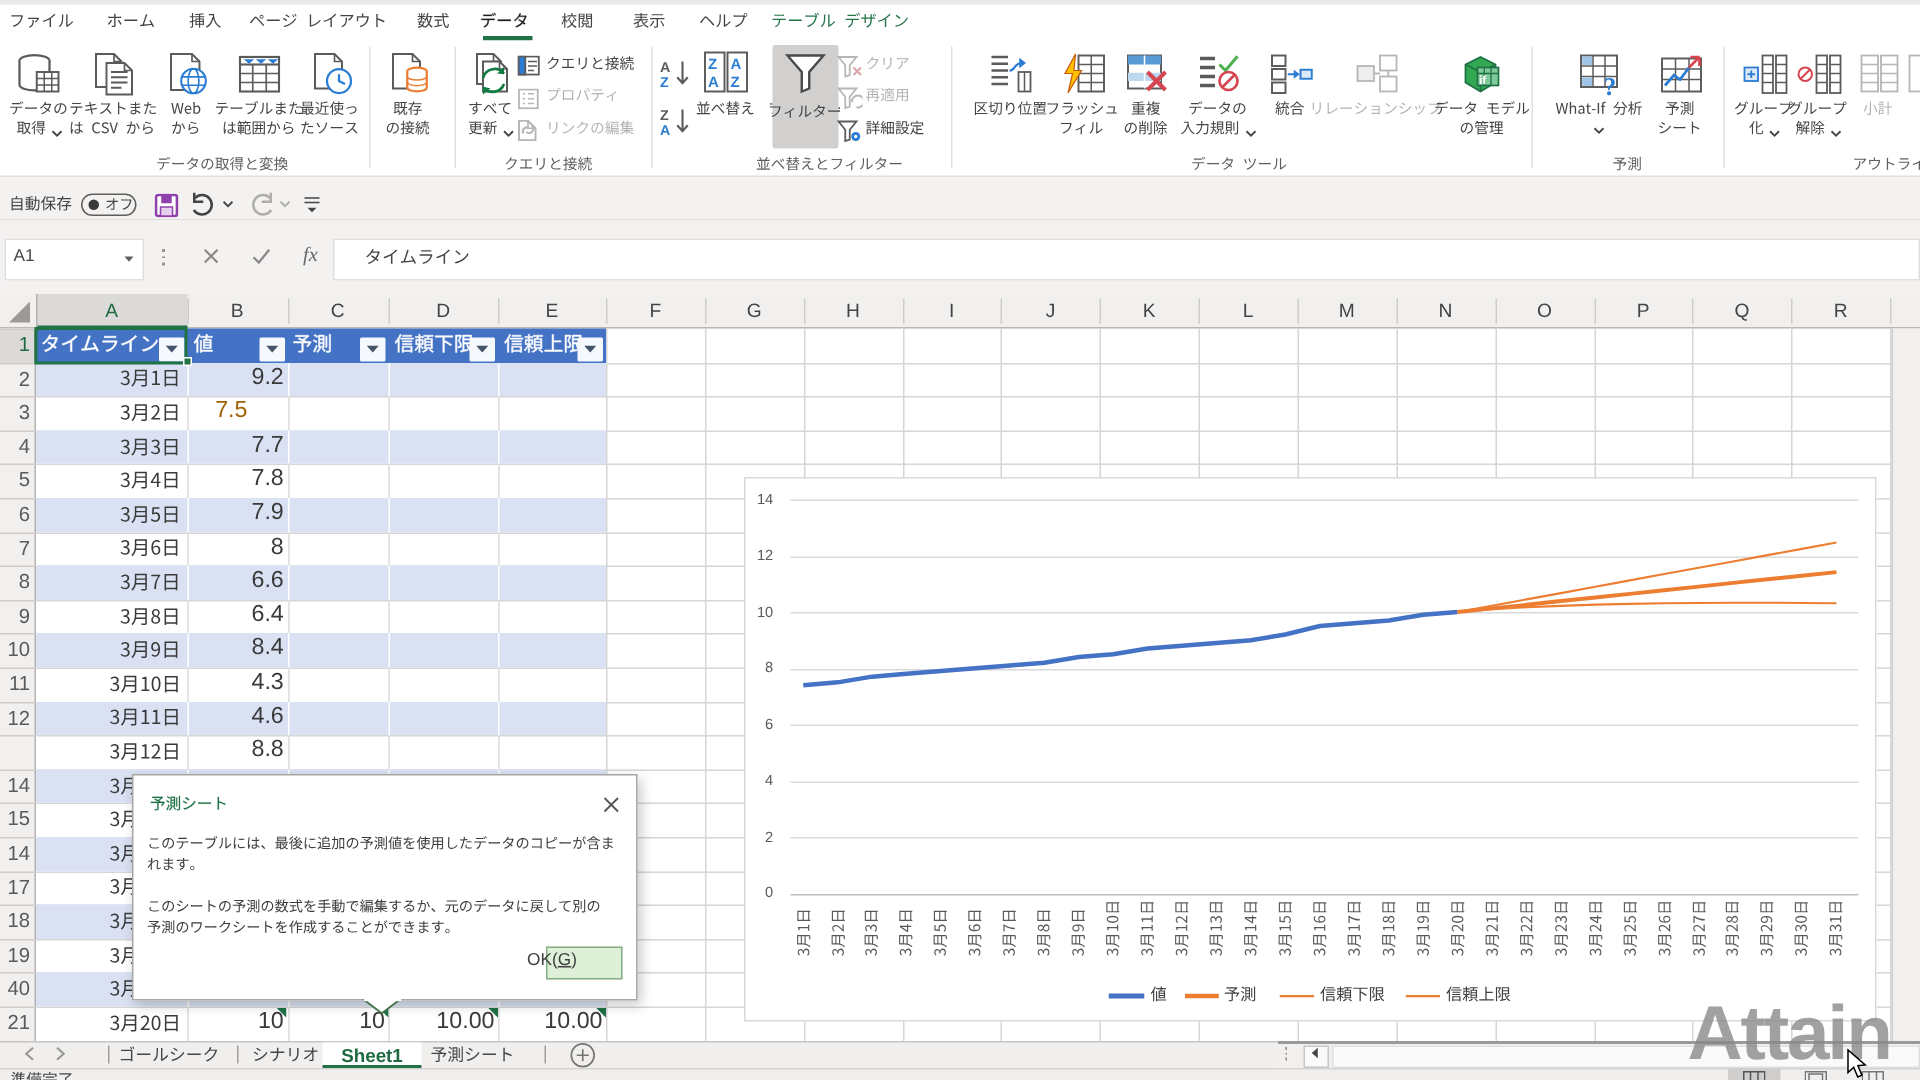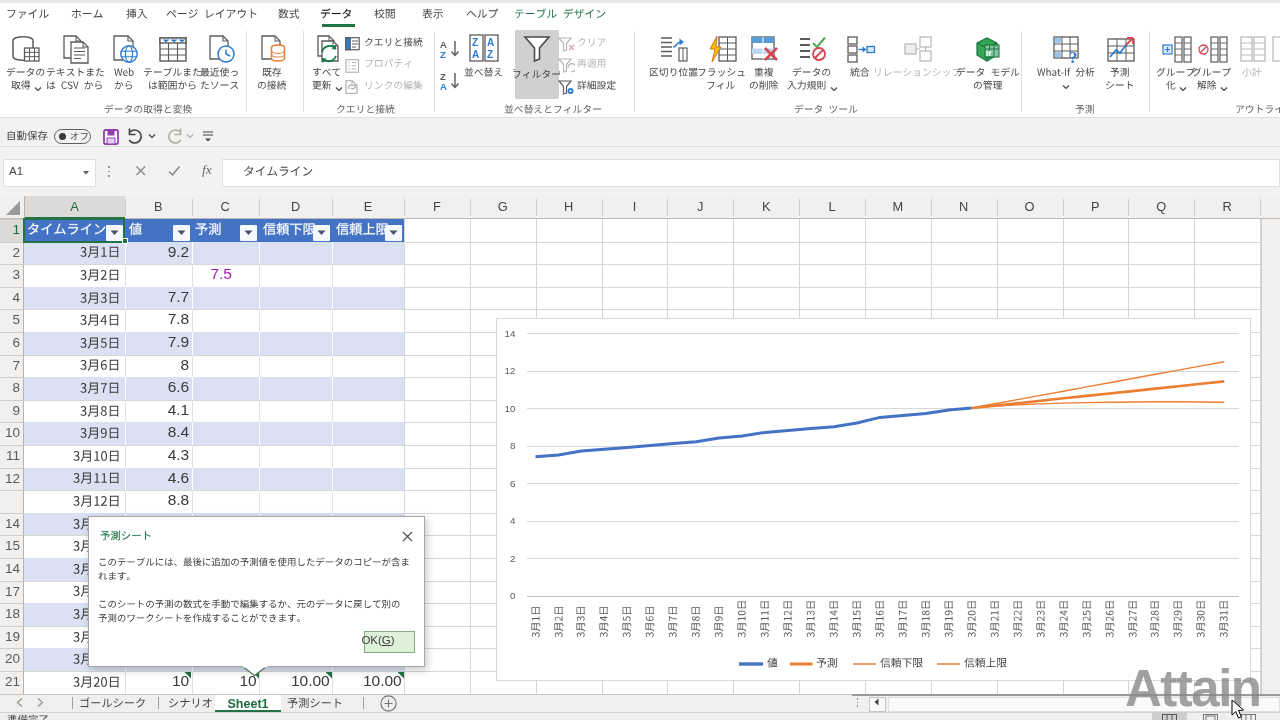--- a/index.html
+++ b/index.html
@@ -621,21 +621,21 @@
 <div style="position:absolute;right:1260.0px;top:538.4px;font:400 13.5px 'Liberation Sans',sans-serif;color:#5a5a5a;letter-spacing:0.0px;white-space:pre">15</div>
 <div style="position:absolute;left:0.0px;top:535.4px;width:24.0px;height:1.0px;background:#cfcdcb"></div>
 <div style="position:absolute;right:1260.0px;top:561.0px;font:400 13.5px 'Liberation Sans',sans-serif;color:#5a5a5a;letter-spacing:0.0px;white-space:pre">14</div>
 <div style="position:absolute;left:0.0px;top:558.0px;width:24.0px;height:1.0px;background:#cfcdcb"></div>
 <div style="position:absolute;right:1260.0px;top:583.6px;font:400 13.5px 'Liberation Sans',sans-serif;color:#5a5a5a;letter-spacing:0.0px;white-space:pre">17</div>
 <div style="position:absolute;left:0.0px;top:580.6px;width:24.0px;height:1.0px;background:#cfcdcb"></div>
 <div style="position:absolute;right:1260.0px;top:606.2px;font:400 13.5px 'Liberation Sans',sans-serif;color:#5a5a5a;letter-spacing:0.0px;white-space:pre">18</div>
 <div style="position:absolute;left:0.0px;top:603.2px;width:24.0px;height:1.0px;background:#cfcdcb"></div>
 <div style="position:absolute;right:1260.0px;top:628.8px;font:400 13.5px 'Liberation Sans',sans-serif;color:#5a5a5a;letter-spacing:0.0px;white-space:pre">19</div>
 <div style="position:absolute;left:0.0px;top:625.8px;width:24.0px;height:1.0px;background:#cfcdcb"></div>
-<div style="position:absolute;right:1260.0px;top:651.4px;font:400 13.5px 'Liberation Sans',sans-serif;color:#5a5a5a;letter-spacing:0.0px;white-space:pre">20</div>
+<div style="position:absolute;right:1260.0px;top:651.4px;font:400 13.5px 'Liberation Sans',sans-serif;color:#5a5a5a;letter-spacing:0.0px;white-space:pre">40</div>
 <div style="position:absolute;left:0.0px;top:648.4px;width:24.0px;height:1.0px;background:#cfcdcb"></div>
 <div style="position:absolute;right:1260.0px;top:674.0px;font:400 13.5px 'Liberation Sans',sans-serif;color:#5a5a5a;letter-spacing:0.0px;white-space:pre">21</div>
 <div style="position:absolute;left:0.0px;top:671.0px;width:24.0px;height:1.0px;background:#cfcdcb"></div>
 <div style="position:absolute;left:125.0px;top:219.0px;width:1.0px;height:474.6px;background:#d6d6d6"></div>
 <div style="position:absolute;left:191.5px;top:219.0px;width:1.0px;height:474.6px;background:#d6d6d6"></div>
 <div style="position:absolute;left:259.0px;top:219.0px;width:1.0px;height:474.6px;background:#d6d6d6"></div>
 <div style="position:absolute;left:332.0px;top:219.0px;width:1.0px;height:474.6px;background:#d6d6d6"></div>
 <div style="position:absolute;left:404.0px;top:219.0px;width:1.0px;height:474.6px;background:#d6d6d6"></div>
 <div style="position:absolute;left:469.9px;top:219.0px;width:1.0px;height:474.6px;background:#d6d6d6"></div>
 <div style="position:absolute;left:535.7px;top:219.0px;width:1.0px;height:474.6px;background:#d6d6d6"></div>
@@ -750,21 +750,21 @@
 <div style="position:absolute;left:259.0px;top:264.2px;width:1.0px;height:22.6px;background:#e1e1e1"></div>
 <div style="position:absolute;left:332.0px;top:264.2px;width:1.0px;height:22.6px;background:#e1e1e1"></div>
 <svg style="position:absolute;left:80.1px;top:268.0px;overflow:visible;" width="40.4" height="18.8">
     <g transform="translate(0 11.7) scale(0.01300)" fill="#3a3a3a">
       <use href="#g130"></use>
       <use href="#g131" x="555"></use>
       <use href="#g134" x="1555"></use>
       <use href="#g133" x="2110"></use>
     </g>
   </svg>
-<div style="position:absolute;right:1048px;top:265.1px;font:400 15.5px 'Liberation Sans',sans-serif;color:#a21caf;letter-spacing:0.0px;white-space:pre">7.5</div>
+<div style="position:absolute;right:1115px;top:265.1px;font:400 15.5px 'Liberation Sans',sans-serif;color:#a16207;letter-spacing:0.0px;white-space:pre">7.5</div>
 <div style="position:absolute;left:24.0px;top:286.8px;width:380.0px;height:22.6px;background:#d9e1f2"></div>
 <div style="position:absolute;left:125.0px;top:286.8px;width:1.0px;height:22.6px;background:#ffffff"></div>
 <div style="position:absolute;left:191.5px;top:286.8px;width:1.0px;height:22.6px;background:#ffffff"></div>
 <div style="position:absolute;left:259.0px;top:286.8px;width:1.0px;height:22.6px;background:#ffffff"></div>
 <div style="position:absolute;left:332.0px;top:286.8px;width:1.0px;height:22.6px;background:#ffffff"></div>
 <svg style="position:absolute;left:80.1px;top:290.6px;overflow:visible;" width="40.4" height="18.8">
     <g transform="translate(0 11.7) scale(0.01300)" fill="#3a3a3a">
       <use href="#g130"></use>
       <use href="#g131" x="555"></use>
       <use href="#g130" x="1555"></use>
@@ -831,21 +831,21 @@
 <div style="position:absolute;left:259.0px;top:399.8px;width:1.0px;height:22.6px;background:#e1e1e1"></div>
 <div style="position:absolute;left:332.0px;top:399.8px;width:1.0px;height:22.6px;background:#e1e1e1"></div>
 <svg style="position:absolute;left:80.1px;top:403.6px;overflow:visible;" width="40.4" height="18.8">
     <g transform="translate(0 11.7) scale(0.01300)" fill="#3a3a3a">
       <use href="#g130"></use>
       <use href="#g131" x="555"></use>
       <use href="#g139" x="1555"></use>
       <use href="#g133" x="2110"></use>
     </g>
   </svg>
-<div style="position:absolute;right:1090.8px;top:400.7px;font:400 15.5px 'Liberation Sans',sans-serif;color:#3a3a3a;letter-spacing:0.0px;white-space:pre">4.1</div>
+<div style="position:absolute;right:1090.8px;top:400.7px;font:400 15.5px 'Liberation Sans',sans-serif;color:#3a3a3a;letter-spacing:0.0px;white-space:pre">6.4</div>
 <div style="position:absolute;left:24.0px;top:422.4px;width:380.0px;height:22.6px;background:#d9e1f2"></div>
 <div style="position:absolute;left:125.0px;top:422.4px;width:1.0px;height:22.6px;background:#ffffff"></div>
 <div style="position:absolute;left:191.5px;top:422.4px;width:1.0px;height:22.6px;background:#ffffff"></div>
 <div style="position:absolute;left:259.0px;top:422.4px;width:1.0px;height:22.6px;background:#ffffff"></div>
 <div style="position:absolute;left:332.0px;top:422.4px;width:1.0px;height:22.6px;background:#ffffff"></div>
 <svg style="position:absolute;left:80.1px;top:426.2px;overflow:visible;" width="40.4" height="18.8">
     <g transform="translate(0 11.7) scale(0.01300)" fill="#3a3a3a">
       <use href="#g130"></use>
       <use href="#g131" x="555"></use>
       <use href="#g140" x="1555"></use>
@@ -1479,21 +1479,21 @@
       <use href="#g32" x="15000"></use>
       <use href="#g152" x="16000"></use>
       <use href="#g157" x="17000"></use>
       <use href="#g165" x="18000"></use>
       <use href="#g51" x="19000"></use>
       <use href="#g71" x="20000"></use>
       <use href="#g155" x="21000"></use>
     </g>
   </svg>
 <div style="position:absolute;left:364px;top:630.5px;width:50.5px;height:22px;background:#dff0d8;border:1px solid #84ad84"></div>
-<div style="position:absolute;left:378px;transform:translateX(-50%);top:634.0px;font:400 11.5px 'Liberation Sans',sans-serif;color:#404040;letter-spacing:0.0px;white-space:pre">OK(<u>G</u>)</div>
+<div style="position:absolute;left:368px;transform:translateX(-50%);top:634.0px;font:400 11.5px 'Liberation Sans',sans-serif;color:#404040;letter-spacing:0.0px;white-space:pre">OK(<u>G</u>)</div>
 <div style="position:absolute;left:0.0px;top:693.6px;width:1280.0px;height:26.4px;background:#f0efed"></div>
 <div style="position:absolute;left:0.0px;top:693.6px;width:1280.0px;height:1.0px;background:#c8c6c4"></div>
 <svg style="position:absolute;left:16px;top:698px" width="40" height="9">
     <path d="M6 0.5 L1.5 4.5 L6 8.5" fill="none" stroke="#9a9896" stroke-width="1.4"></path>
     <path d="M22 0.5 L26.5 4.5 L22 8.5" fill="none" stroke="#9a9896" stroke-width="1.4"></path>
   </svg>
 <div style="position:absolute;left:71.5px;top:697.0px;width:1.0px;height:12.0px;background:#a09e9c"></div>
 <svg style="position:absolute;left:79.0px;top:696.5px;overflow:visible;" width="67.2" height="16.2">
     <g transform="translate(0 10.1) scale(0.01120)" fill="#444">
       <use href="#g166"></use>

